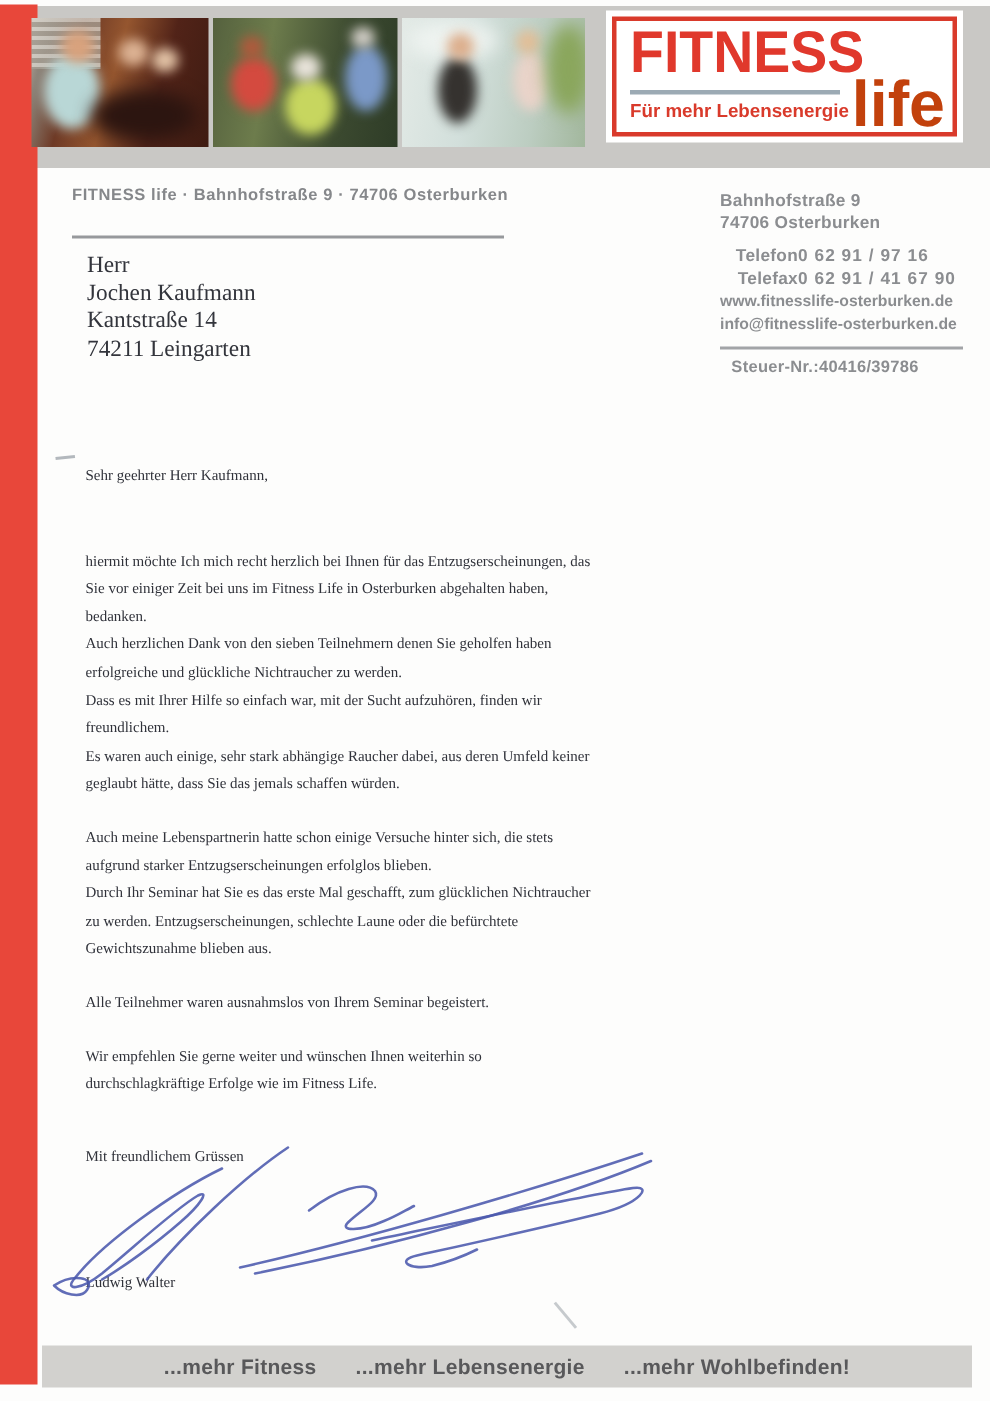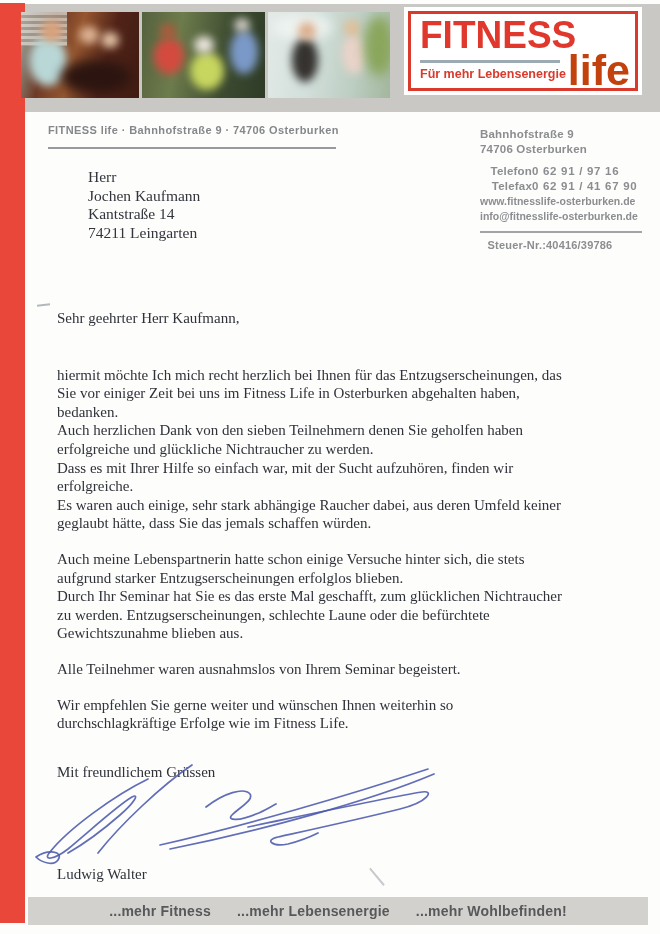--- a/index.html
+++ b/index.html
@@ -24,44 +24,44 @@
       background:#ffffff; border:3px solid #d93a2b; box-shadow:0 0 0 4px #ffffff; z-index:4; }
   .logo-title  { position:absolute; top:-1px; left:9px; font-size:37px; font-weight:bold;
       color:#e0382c; letter-spacing:0; transform:scaleY(1.06); transform-origin:top left; }
   .logo-rule   { position:absolute; left:9px; top:46px; width:140px; height:3px; background:#9caab4; }
   .logo-tagline{ position:absolute; left:9px; top:53px; font-size:12.5px; font-weight:bold; color:#d93a2b; }
   .logo-sub    { position:absolute; right:5px; bottom:-4px; font-size:43px; font-weight:bold; color:#c2410c; line-height:1; }
 
   
   .sender-line { position:absolute; left:48px; top:124px; width:288px; text-align:right;
       font-size:11px; font-weight:bold; color:#85878a; letter-spacing:.4px;
-      border-bottom:2px solid #97999c; padding-bottom:11px; white-space:nowrap; }
+      border-bottom:2px solid #97999c; padding-bottom:21px; white-space:nowrap; }
   .recipient { position:absolute; left:58px; top:168px; font-family:"Liberation Serif", serif;
-      font-size:15.5px; line-height:18.5px; color:#33353c;margin-left:30px; }
+      font-size:15.5px; line-height:18.5px; color:#33353c; }
 
   .contact-block { position:absolute; left:480px; top:127px; width:176px;
       font-size:11.5px; font-weight:bold; color:#8b8d90; line-height:15px; letter-spacing:.2px; }
   .c-gap  { height:7px; }
   .c-row  { display:flex; }
   .c-label{ width:52px;text-align:right; }
   .c-val  { letter-spacing:.7px; }
   .c-small{ font-size:10.5px; letter-spacing:0; }
   .c-rule { border-top:2px solid #a2a4a7; width:162px; margin:7px 0 5px; }
   .c-tax  { font-size:11px; }
   .c-tax .c-label { width:66px; }
 
   
   .fold-mark { position:absolute; left:37px; top:304px; width:13px; height:2px; background:#b3b8bd; transform:rotate(-6deg); }
   .letter-body { position:absolute; left:57px; top:309px; width:565px;
-      font-family:"Liberation Serif", serif; font-size:15px; line-height:18.6px; color:#30323a; }
+      font-family:"Liberation Serif", serif; font-size:10px; line-height:18.6px; color:#30323a; }
   .letter-body .line { white-space:nowrap; }
   .salutation { margin-bottom:38px; }
   .para { margin-bottom:17px; }
   .closing { margin-top:30px; }
-  .signer  { margin-top:84px; }
+  .signer  { margin-top:66px; }
 
   .signature-svg { position:absolute; left:20px; top:757px; width:430px; height:110px; z-index:5; }
   .signature-svg path { fill:none; stroke:#4b59ad; stroke-width:1.7; stroke-linecap:round; opacity:.88; }
 
   .scan-line { position:absolute; left:376px; top:866px; width:1.5px; height:22px;
       background:#c6cacd; transform:rotate(-40deg); }
 
   
   .footer-bar { position:absolute; left:28px; top:897px; width:620px; height:28px; background:#d2d1ce;
       display:flex; align-items:center; justify-content:center; gap:26px;
@@ -143,21 +143,21 @@
   <div class="letter-body">
     <div class="salutation line">Sehr geehrter Herr Kaufmann,</div>
     <div>
         <div class="para">
           <div class="line">hiermit möchte Ich mich recht herzlich bei Ihnen für das Entzugserscheinungen, das</div>
           <div class="line">Sie vor einiger Zeit bei uns im Fitness Life in Osterburken abgehalten haben,</div>
           <div class="line">bedanken.</div>
           <div class="line">Auch herzlichen Dank von den sieben Teilnehmern denen Sie geholfen haben</div>
           <div class="line">erfolgreiche und glückliche Nichtraucher zu werden.</div>
           <div class="line">Dass es mit Ihrer Hilfe so einfach war, mit der Sucht aufzuhören, finden wir</div>
-          <div class="line">erfolgreiche.</div>
+          <div class="line">freundlichem.</div>
           <div class="line">Es waren auch einige, sehr stark abhängige Raucher dabei, aus deren Umfeld keiner</div>
           <div class="line">geglaubt hätte, dass Sie das jemals schaffen würden.</div>
         </div>
         <div class="para">
           <div class="line">Auch meine Lebenspartnerin hatte schon einige Versuche hinter sich, die stets</div>
           <div class="line">aufgrund starker Entzugserscheinungen erfolglos blieben.</div>
           <div class="line">Durch Ihr Seminar hat Sie es das erste Mal geschafft, zum glücklichen Nichtraucher</div>
           <div class="line">zu werden. Entzugserscheinungen, schlechte Laune oder die befürchtete</div>
           <div class="line">Gewichtszunahme blieben aus.</div>
         </div>

